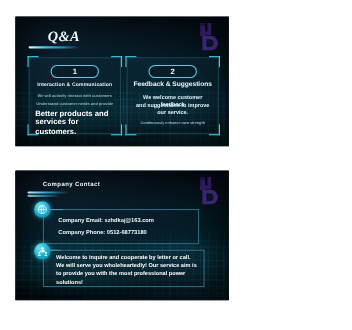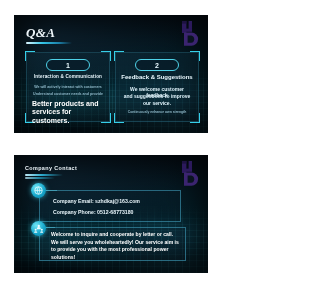--- a/index.html
+++ b/index.html
@@ -27,21 +27,21 @@
     mask-image:linear-gradient(180deg, rgba(0,0,0,0) 0%, #000 45%, rgba(0,0,0,.5) 100%);
     opacity:.8;}
   .bg-wave{position:absolute;left:-5%;right:-5%;bottom:6%;height:46%;
     background:
       radial-gradient(55% 70% at 30% 60%, rgba(36,190,200,.20), rgba(0,0,0,0) 70%),
       radial-gradient(45% 60% at 75% 45%, rgba(28,150,190,.18), rgba(0,0,0,0) 70%);
     filter:blur(2px);}
   .bg-vig{position:absolute;inset:0;box-shadow:inset 0 0 34px 10px rgba(0,0,0,.72);}
 
   
-  .hdr{position:absolute;}
+  .hdr{position:absolute;text-align:center;}
   .hdr-title{color:#eef6fa;letter-spacing:.4px;white-space:nowrap;}
   .hdr-rule{margin-top:2px;height:2px;border-radius:2px;
     background:linear-gradient(90deg,#dff6ff 0%,#35c6e6 35%,#1b7fa8 72%,rgba(20,70,95,0) 100%);}
   .hdr-rule.two{margin-top:2px;height:1.5px;
     background:linear-gradient(90deg,#bfeaf7 0%,#2aa9cc 45%,rgba(16,60,85,0) 100%);}
 
   
   .logo{position:absolute;}
   .logo svg{display:block;}
 

